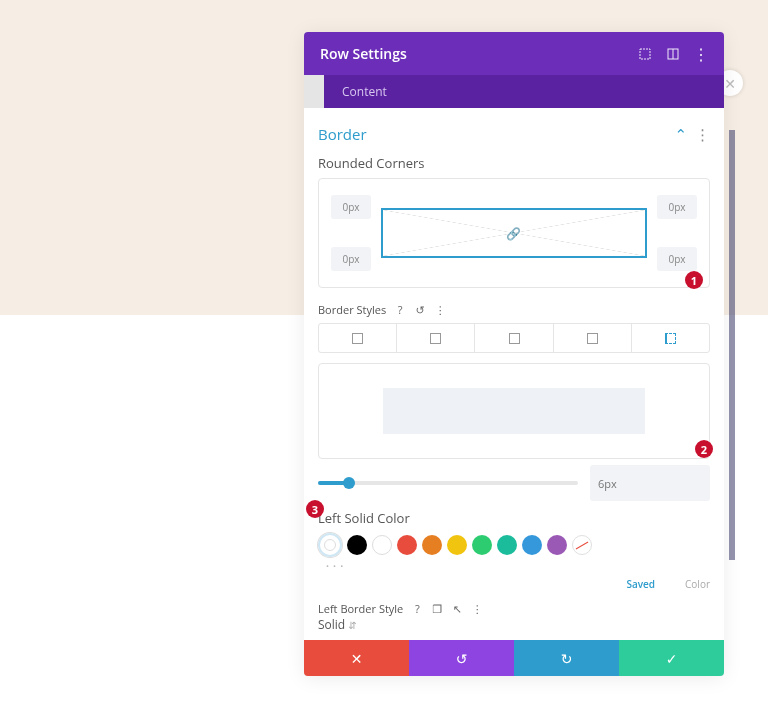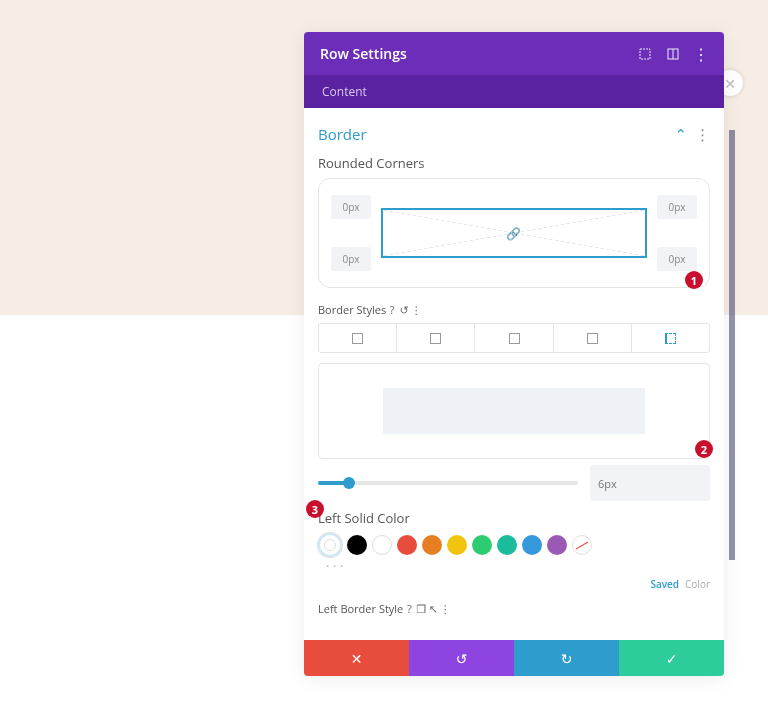--- a/index.html
+++ b/index.html
@@ -17,58 +17,58 @@
   *{box-sizing:border-box;font-family:'Open Sans',Helvetica,Arial,sans-serif;}
   body{margin:0;background:#fff;width:768px;height:710px;overflow:hidden;position:relative;}
   .page-bg{position:absolute;top:0;left:0;right:0;height:315px;background:var(--bg);z-index:0;}
   .right-band{position:absolute;top:130px;right:33px;width:6px;height:430px;background:#3a3a6a;opacity:.55;z-index:2;}
   .close-round{position:absolute;top:70px;right:25px;width:26px;height:26px;border-radius:50%;background:#fff;box-shadow:0 0 4px rgba(0,0,0,.15);display:flex;align-items:center;justify-content:center;color:#bbb;font-size:14px;z-index:3;}
   .panel{position:absolute;top:32px;left:304px;width:420px;background:#e5e5e5;z-index:5;border-radius:4px;overflow:hidden;box-shadow:0 2px 20px rgba(0,0,0,.08);display:flex;flex-direction:column;height:644px;}
   .panel-header{background:var(--purple);color:#fff;padding:12px 16px;display:flex;align-items:center;justify-content:space-between;}
   .panel-title{font-size:14px;font-weight:600;}
   .panel-header-icons{display:flex;gap:14px;}
   .hicon{width:14px;height:14px;display:flex;align-items:center;justify-content:center;cursor:pointer;opacity:.9;}
-  .tabs{display:flex;background:var(--purple-dark);}
+  .tabs{display:flex;background:var(--purple-dark);margin-left:20px;}
   .tab{padding:8px 18px;font-size:12px;color:#d8c7f0;cursor:pointer;}
   .tab.active{background:var(--purple-light);color:#fff;}
   .content{flex:1;overflow-y:auto;background:#fff;font-size:12px;color:var(--txt);padding:12px 14px 8px;}
   .section-title{color:#2e9ccc;font-size:15px;margin:4px 0 10px;display:flex;justify-content:space-between;align-items:center;}
   .section-title .sicns{display:flex;gap:8px;color:#888;}
   .label{font-size:13px;color:#555;margin:8px 0 6px;}
-  .rounded-box{border:1px solid var(--border);border-radius:12px;padding:16px 12px;display:flex;align-items:center;justify-content:space-between;gap:10px;}
+  .rounded-box{border:1px solid var(--border);border-radius:4px;padding:16px 12px;display:flex;align-items:center;justify-content:space-between;gap:10px;}
   .corner-col{display:flex;flex-direction:column;gap:28px;}
   .cpx{width:40px;height:24px;background:#f1f3f6;font-size:10px;color:#888;display:flex;align-items:center;justify-content:center;border-radius:3px;}
   .preview{flex:1;height:50px;border:2px solid #2e9ccc;position:relative;}
   .preview::before,.preview::after{content:"";position:absolute;inset:0;background:linear-gradient(to top right,transparent 49.5%,#e0e0e0 50%,transparent 50.5%);}
   .preview::after{background:linear-gradient(to top left,transparent 49.5%,#e0e0e0 50%,transparent 50.5%);}
   .link-ico{position:absolute;left:50%;top:50%;transform:translate(-50%,-50%);font-size:12px;color:#bbb;z-index:2;}
-  .ctrl-row{display:flex;align-items:center;gap:0;margin:14px 0 6px;font-size:11px;color:#555;}
+  .ctrl-row{display:flex;align-items:center;gap:8px;margin:14px 0 6px;font-size:11px;color:#555;}
   .icn{width:12px;height:12px;display:inline-flex;align-items:center;justify-content:center;color:#666;cursor:pointer;}
   .border-sides{border:1px solid var(--border);border-radius:3px;display:flex;}
   .side-btn{flex:1;height:28px;display:flex;align-items:center;justify-content:center;cursor:pointer;border-right:1px solid var(--border);position:relative;}
   .side-btn:last-child{border-right:none;}
   .sq{width:11px;height:11px;border:1px solid #999;}
   .side-btn.sel .sq{border:1px dashed #2e9ccc;border-left:2px solid #2e9ccc;}
   .preview2-wrap{border:1px solid var(--border);border-radius:4px;padding:24px;margin-top:10px;}
   .preview2{background:#eef1f6;height:46px;margin:0 40px;}
   .width-row{display:flex;align-items:center;gap:12px;margin-top:6px;}
   .slider{flex:1;height:4px;background:#e6e6e6;border-radius:2px;position:relative;}
   .slider .track{position:absolute;left:0;top:0;bottom:0;width:12%;background:#2e9ccc;border-radius:2px;}
   .slider .thumb{position:absolute;left:12%;top:50%;width:12px;height:12px;background:#2e9ccc;border-radius:50%;transform:translate(-50%,-50%);}
   .wval{width:120px;height:36px;background:#f1f3f6;border-radius:3px;padding:0 8px;display:flex;align-items:center;font-size:11px;color:#777;}
   .swatches{display:flex;gap:5px;margin-top:6px;align-items:center;}
   .sw{width:20px;height:20px;border-radius:50%;cursor:pointer;}
   .sw.current{width:24px;height:24px;border:2px solid #cfe7f4;box-shadow:0 0 0 1px #ddd;display:flex;align-items:center;justify-content:center;position:relative;}
   .sw.current::after{content:"";position:absolute;width:10px;height:10px;border-radius:50%;background:#fff;border:1px solid #ddd;}
   .sw.none{border:1px solid #e0e0e0;background:#fff;position:relative;}
   .sw.none::after{content:"";position:absolute;left:2px;right:2px;top:50%;height:1px;background:#e74c3c;transform:rotate(-30deg);}
-  .palette-tabs{display:flex;gap:6px;justify-content:flex-end;font-size:10px;margin-top:6px;}
+  .palette-tabs{display:flex;gap:30px;justify-content:flex-end;font-size:10px;margin-top:6px;}
   .palette-tabs span{color:#aaa;cursor:pointer;}
   .palette-tabs .on{color:#2e9ccc;font-weight:600;}
-  .select-row{margin-top:10px;display:flex;align-items:center;gap:0;font-size:11px;}
+  .select-row{margin-top:10px;display:flex;align-items:center;gap:8px;font-size:11px;}
   .footer{display:flex;height:36px;}
   .fbtn{flex:1;display:flex;align-items:center;justify-content:center;color:#fff;font-size:14px;cursor:pointer;}
   .fbtn.red{background:#e74c3c;}
   .fbtn.purple{background:#8e44e0;}
   .fbtn.blue{background:#2e9ccc;}
   .fbtn.green{background:#2ecc9b;}
   .badge{position:absolute;width:18px;height:18px;border-radius:50%;background:#c8102e;color:#fff;font-size:11px;display:flex;align-items:center;justify-content:center;font-weight:700;z-index:6;}
   .b1{top:271px;left:685px;}
   .b2{top:440px;left:695px;}
   .b3{top:500px;left:306px;}
@@ -186,20 +186,24 @@
       <span>Color</span>
     </div>
 
     <div class="select-row">
       <span>Left Border Style</span>
       <span class="icn">?</span>
       <span class="icn">❐</span>
       <span class="icn">↖</span>
       <span class="icn">⋮</span>
     </div>
+    <div class="selbox">
+      <span>Solid</span>
+      <span style="font-size:10px;color:#aaa;">⇵</span>
+    </div>
 
   </div>
 
   <div class="footer">
     <div class="fbtn red">✕</div>
     <div class="fbtn purple">↺</div>
     <div class="fbtn blue">↻</div>
     <div class="fbtn green">✓</div>
   </div>
 </div>

